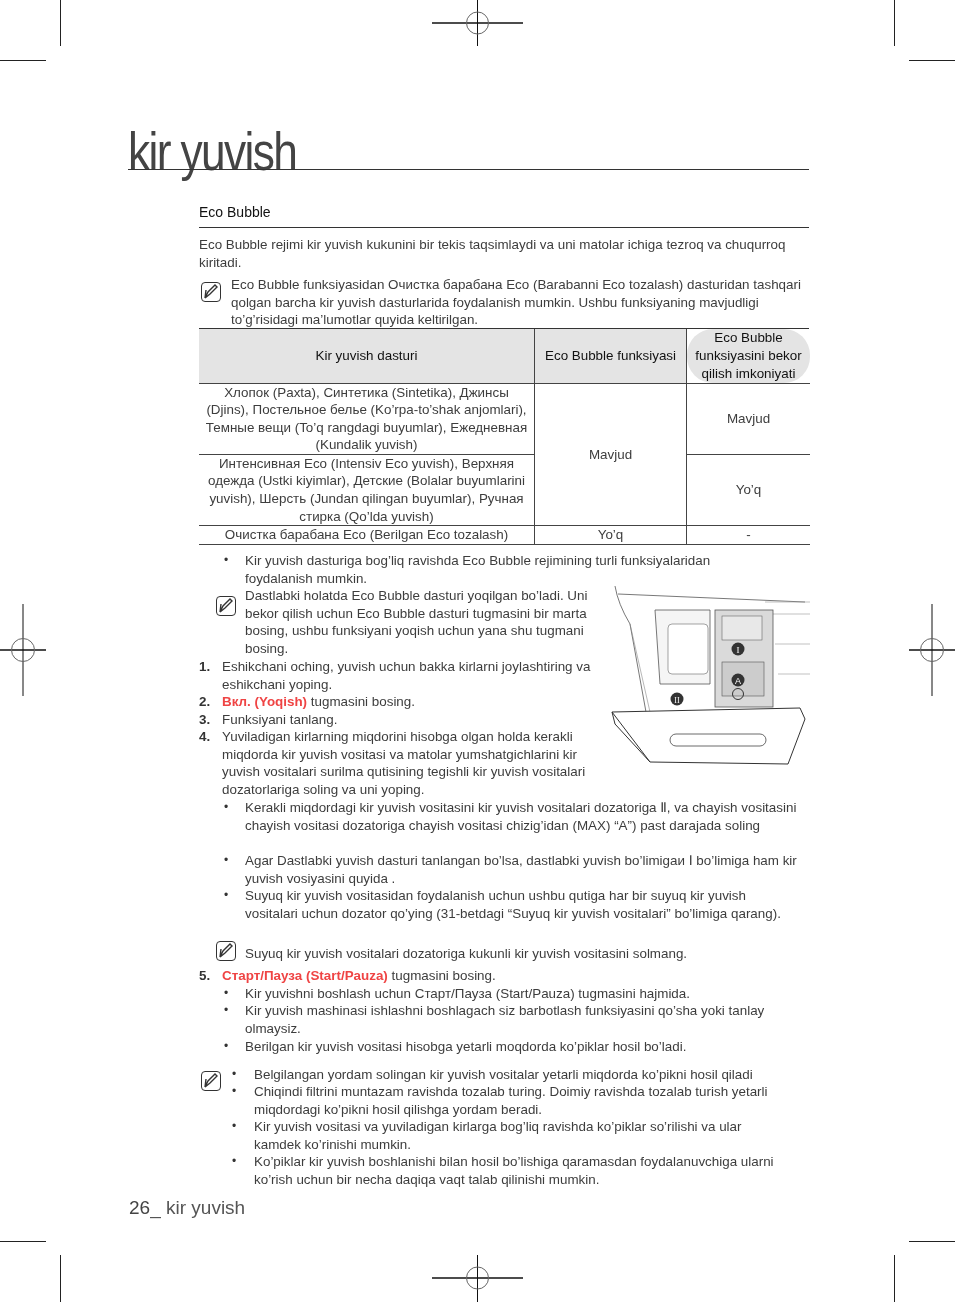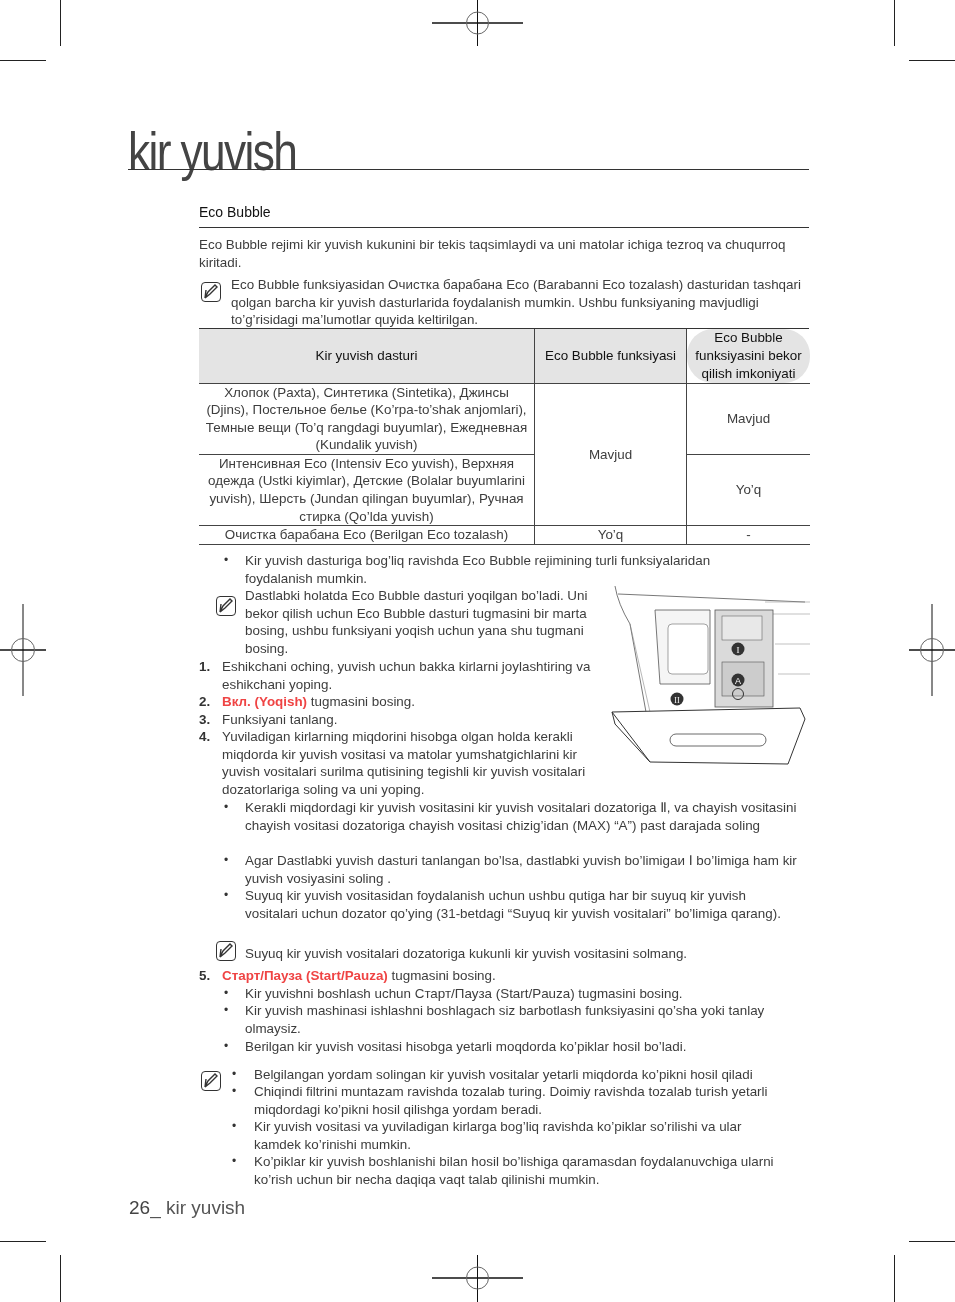--- a/index.html
+++ b/index.html
@@ -148,36 +148,36 @@
   <circle cx="67" cy="115" r="6.5" fill="#333"></circle>
     <text x="67" y="119" font-size="8" fill="#fff" text-anchor="middle" font-family="Liberation Serif, serif">II</text>
   <path d="M2 128 L190 124 L195 135 L178 180 L40 178 Z" fill="#fff" stroke="#333" stroke-width="1"></path>
   <path d="M2 128 L5 140 L40 178" fill="none" stroke="#333" stroke-width="1"></path>
   <rect x="60" y="150" width="96" height="12" rx="6" fill="none" stroke="#444" stroke-width="0.8"></rect>
 </svg>
 
 <span class="bul" style="left:224px;top:800px">•</span>
 <div class="abs txt" style="left:245px;top:799px;width:568px">Kerakli miqdordagi kir yuvish vositasini kir yuvish vositalari dozatoriga Ⅱ, va chayish vositasini chayish vositasi dozatoriga chayish vositasi chizig’idan (MAX) “A”) past darajada soling</div>
 <span class="bul" style="left:224px;top:853px">•</span>
-<div class="abs txt" style="left:245px;top:852px;width:560px">Agar Dastlabki yuvish dasturi tanlangan bo’lsa, dastlabki yuvish bo’limigaи Ⅰ bo’limiga ham kir yuvish vosiyasini soling .</div>
+<div class="abs txt" style="left:245px;top:852px;width:560px">Agar Dastlabki yuvish dasturi tanlangan bo’lsa, dastlabki yuvish bo’limigaи Ⅰ bo’limiga ham kir yuvish vosiyasini quyida .</div>
 <span class="bul" style="left:224px;top:888px">•</span>
 <div class="abs txt" style="left:245px;top:887px;width:545px">Suyuq kir yuvish vositasidan foydalanish uchun ushbu qutiga har bir suyuq kir yuvish vositalari uchun dozator qo’ying (31-betdagi “Suyuq kir yuvish vositalari” bo’limiga qarang).</div>
 
 <div class="note-icon" style="left:216px;top:941px;">
   <svg width="16" height="16" viewBox="0 0 16 16">
       <path d="M2 14 L5 8 L12 1 L14 3 L7 10 Z M2 14 L3 6" fill="none" stroke="#333" stroke-width="1.4"></path>
     </svg>
 </div>
 <div class="abs txt" style="left:245px;top:945px;width:560px">Suyuq kir yuvish vositalari dozatoriga kukunli kir yuvish vositasini solmang.</div>
 
 <span class="num txt" style="left:199px;top:967px">5.</span>
 <div class="abs txt" style="left:222px;top:967px;width:580px"><span class="b">Старт/Пауза (Start/Pauza)</span><span> tugmasini bosing.</span></div>
 
 <span class="bul" style="left:224px;top:986px">•</span>
-<div class="abs txt" style="left:245px;top:985px;width:560px">Kir yuvishni boshlash uchun Старт/Пауза (Start/Pauza) tugmasini bosing.</div>
+<div class="abs txt" style="left:245px;top:985px;width:560px">Kir yuvishni boshlash uchun Старт/Пауза (Start/Pauza) tugmasini hajmida.</div>
 <span class="bul" style="left:224px;top:1003px">•</span>
 <div class="abs txt" style="left:245px;top:1002px;width:560px">Kir yuvish mashinasi ishlashni boshlagach siz barbotlash funksiyasini qo’sha yoki tanlay olmaysiz.</div>
 <span class="bul" style="left:224px;top:1039px">•</span>
 <div class="abs txt" style="left:245px;top:1038px;width:560px">Berilgan kir yuvish vositasi hisobga yetarli moqdorda ko’piklar hosil bo’ladi.</div>
 
 <div class="note-icon" style="left:201px;top:1071px;">
   <svg width="16" height="16" viewBox="0 0 16 16">
       <path d="M2 14 L5 8 L12 1 L14 3 L7 10 Z M2 14 L3 6" fill="none" stroke="#333" stroke-width="1.4"></path>
     </svg>
 </div>

